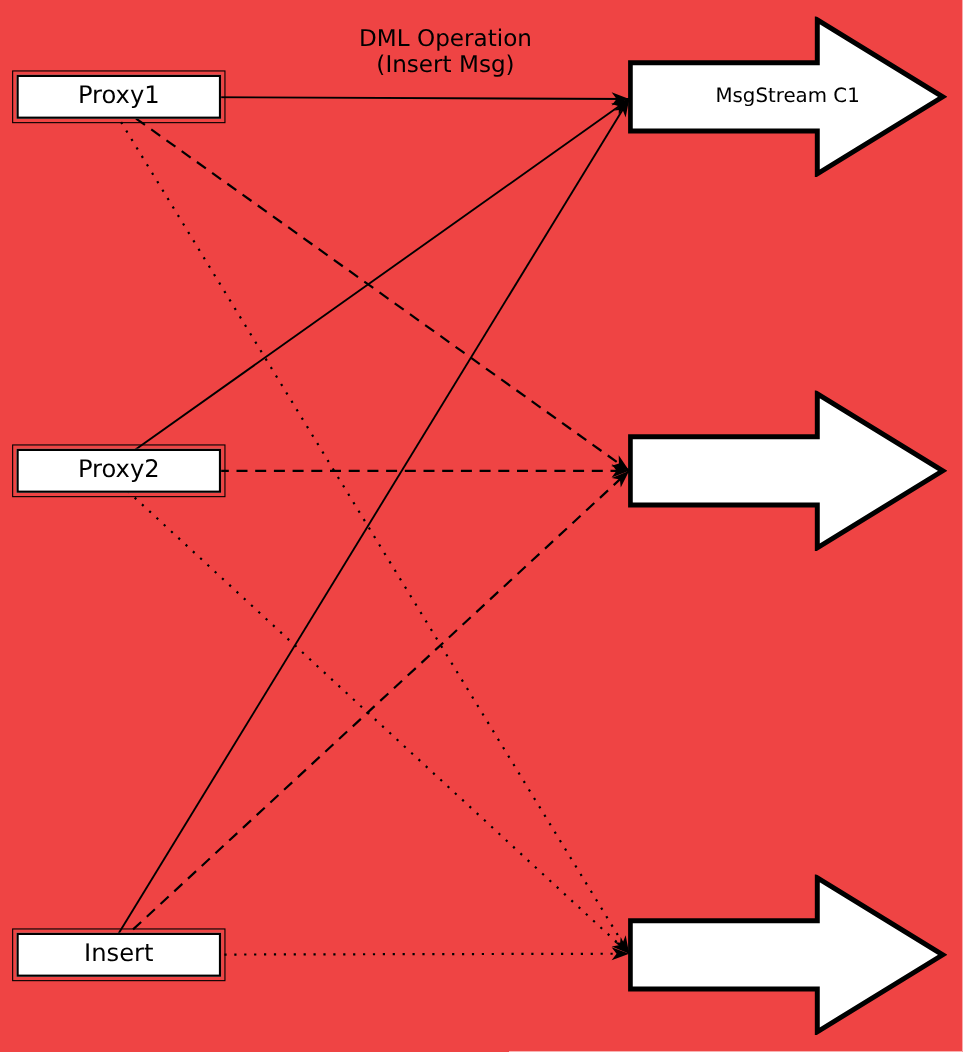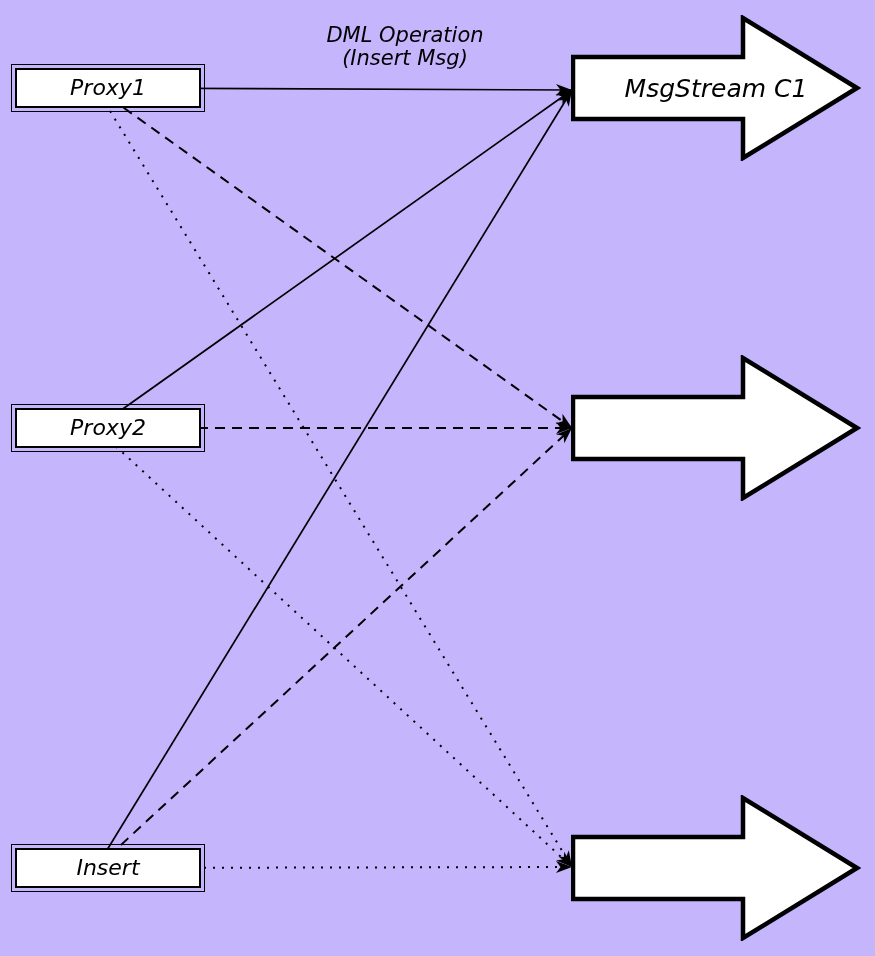--- a/index.html
+++ b/index.html
@@ -1,21 +1,20 @@
 <!DOCTYPE html>
 <html><head>
 <meta charset="utf-8">
 <style>
   html, body { margin:0; padding:0; background:#ffffff; }
   #canvas {
     position:relative; width:875px; height:956px;
-    background:#c4b5fd; color:#000;
+    background:#ef4444; color:#000;
     font-family:"DejaVu Sans", sans-serif;
     overflow:hidden;
-    font-style:italic;
   }
   
   #connectors { position:absolute; left:0; top:0; z-index:1; }
   #connectors line.solid  { stroke:#000; stroke-width:1.7; fill:none; }
   #connectors line.dashed { stroke:#000; stroke-width:2;   fill:none; stroke-dasharray:10 7; }
   #connectors line.dotted { stroke:#000; stroke-width:2;   fill:none; stroke-dasharray:2 7; }
 
   
   .proxy-node {
     position:absolute; left:15px; width:186px; height:40px;
@@ -31,21 +30,21 @@
 
   
   .stream-node { position:absolute; left:571px; width:290px; height:146px; z-index:2; }
   #node-stream-c1 { top:15px; }
   #node-stream-c2 { top:355px; }
   #node-stream-cn { top:795px; }
   .stream-node svg { position:absolute; left:0; top:0; }
   .stream-label {
     position:absolute; left:0; top:42px; width:290px; height:62px;
     display:flex; align-items:center; justify-content:center;
-    font-size:25px; line-height:1; white-space:nowrap;
+    font-size:18px; line-height:1; white-space:nowrap;
   }
 
   
   .title-block {
     position:absolute; left:280px; top:24px; width:250px;
     text-align:center; font-size:21px; line-height:23px; z-index:2;
   }
 </style>
 </head>
 <body>

